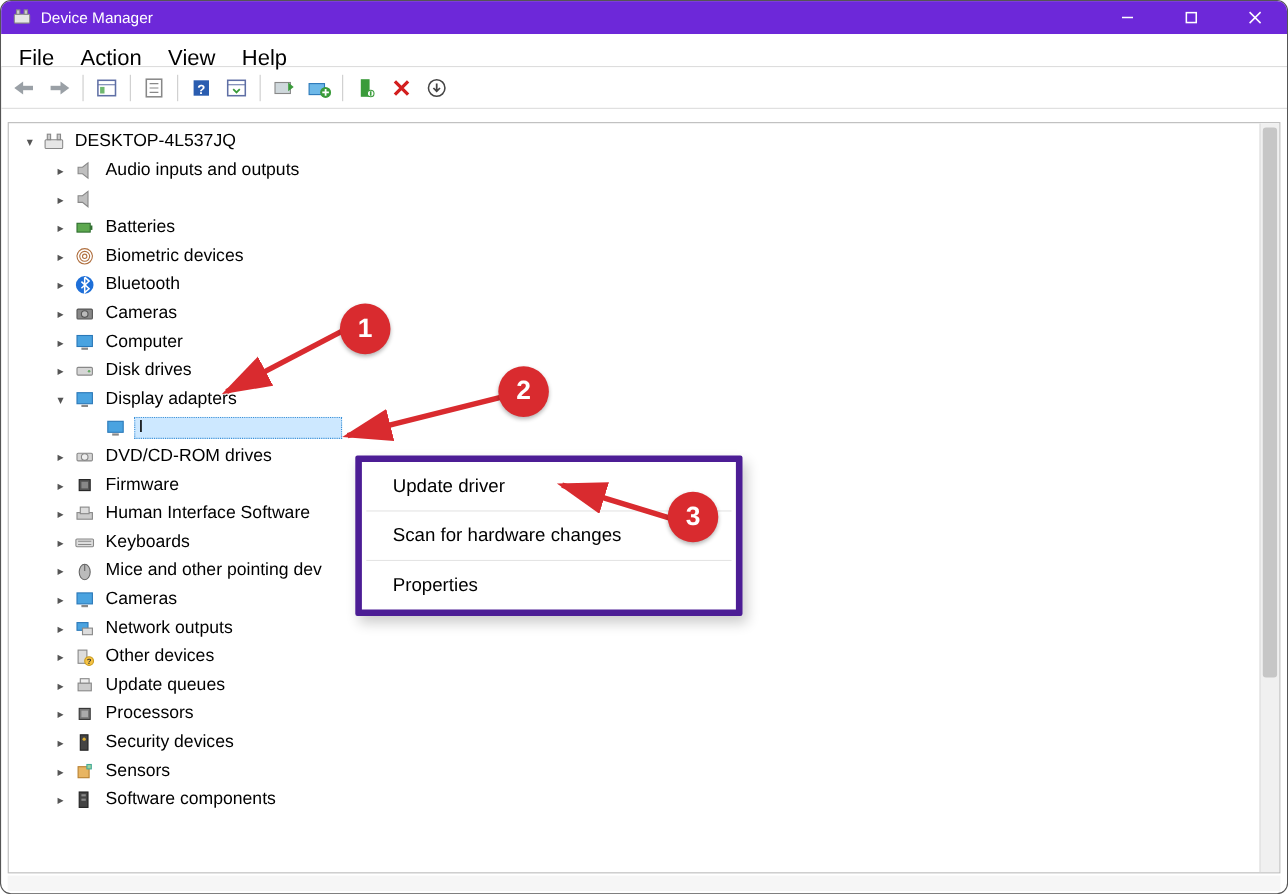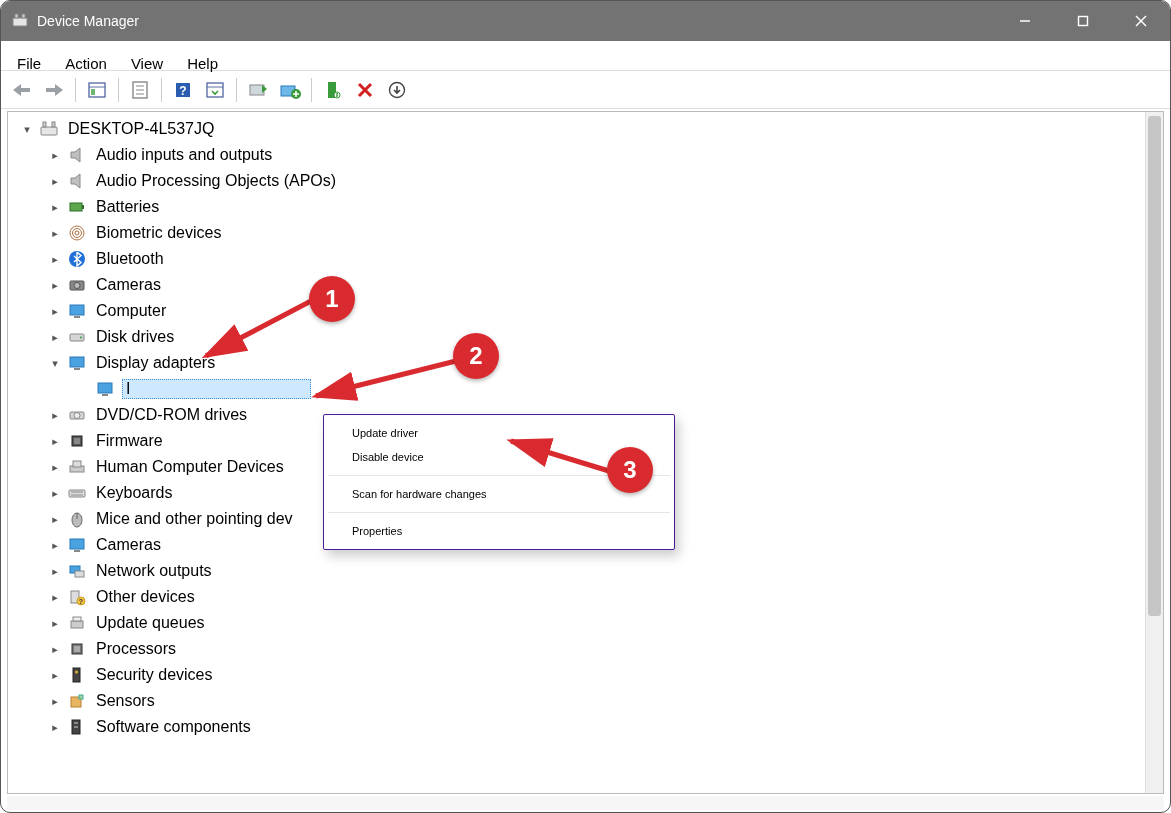--- a/index.html
+++ b/index.html
@@ -10,22 +10,22 @@
     color: #000;
     background: #fff;
     width: 1171px;
     height: 813px;
     overflow: hidden;
     position: relative;
     border-radius: 10px;
     border: 1px solid #555;
   }
   .titlebar {
-    height: 40px;
-    background: #737373;
+    height: 30px;
+    background: #6d28d9;
     color: #fff;
     display: flex;
     align-items: center;
     padding: 0 0 0 10px;
   }
   .titlebar .icon-app {
     width: 18px; height: 18px; margin-right: 8px;
     display: inline-flex; align-items: center; justify-content: center;
   }
   .titlebar .title { font-size: 14px; }
@@ -38,21 +38,21 @@
   .menubar {
     height: 30px;
     display: flex;
     align-items: stretch;
     padding: 0 4px;
     border-bottom: 1px solid #ddd;
     background: #fff;
   }
   .menubar .menuitem {
     padding: 4px 12px;
-    font-size: 15px;
+    font-size: 20px;
     display: flex; align-items: center;
     cursor: default;
     margin-top: 16px;
   }
   .toolbar {
     height: 38px;
     display: flex;
     align-items: center;
     padding: 0 6px;
     gap: 2px;
@@ -115,25 +115,25 @@
     position: absolute; left: 6px; right: 6px; bottom: 2px; height: 14px;
     background: #f6f6f6;
   }
 
   
   .ctxmenu {
     position: absolute;
     left: 322px; top: 413px;
     width: 352px;
     background: #fff;
-    border: 1px solid #4c1d95;
+    border: 6px solid #4c1d95;
     border-radius: 2px;
     box-shadow: 4px 6px 12px rgba(0,0,0,.2);
     padding: 6px 0;
-    font-size: 11px;
+    font-size: 17px;
   }
   .ctxmenu .ctxitem {
     padding: 6px 28px;
     cursor: default;
   }
   .ctxmenu .ctxitem.bold { font-weight: 400; }
   .ctxmenu .ctxsep {
     height: 1px; background: #e4e4e4; margin: 6px 4px;
   }
 
@@ -290,21 +290,20 @@
         </span>
       <span class="label-span">Audio inputs and outputs</span>
     </div>
     <div class="tree-row level1">
       <span class="expander">▸</span>
       <span class="dev-icon">
           <svg width="18" height="18" viewBox="0 0 18 18">
             <path d="M3 6 H7 L12 2 V16 L7 12 H3 Z" fill="#bfbfbf" stroke="#888"></path>
           </svg>
         </span>
-      <span class="label-span">Audio Processing Objects (APOs)</span>
     </div>
     <div class="tree-row level1">
       <span class="expander">▸</span>
       <span class="dev-icon">
           <svg width="18" height="18" viewBox="0 0 18 18">
             <rect x="2" y="5" width="12" height="8" fill="#5da84f" stroke="#2e6e2e"></rect>
             <rect x="14" y="7" width="2" height="4" fill="#2e6e2e"></rect>
           </svg>
         </span>
       <span class="label-span">Batteries</span>
@@ -403,21 +402,21 @@
       <span class="label-span">Firmware</span>
     </div>
     <div class="tree-row level1">
       <span class="expander">▸</span>
       <span class="dev-icon">
           <svg width="18" height="18" viewBox="0 0 18 18">
             <rect x="2" y="8" width="14" height="6" fill="#ccc" stroke="#888"></rect>
             <rect x="5" y="3" width="8" height="6" fill="#ddd" stroke="#888"></rect>
           </svg>
         </span>
-      <span class="label-span">Human Computer Devices</span>
+      <span class="label-span">Human Interface Software</span>
     </div>
     <div class="tree-row level1">
       <span class="expander">▸</span>
       <span class="dev-icon">
           <svg width="18" height="18" viewBox="0 0 18 18">
             <rect x="1" y="6" width="16" height="7" rx="1" fill="#ddd" stroke="#888"></rect>
             <line x1="3" y1="8" x2="15" y2="8" stroke="#888"></line>
             <line x1="3" y1="11" x2="15" y2="11" stroke="#888"></line>
           </svg>
         </span>
@@ -519,21 +518,20 @@
   </div>
   <div class="scrollbar-fake">
     <div class="scrollbar-thumb"></div>
   </div>
 </div>
 
 <div class="statusbar"></div>
 
 <div class="ctxmenu">
   <div class="ctxitem">Update driver</div>
-  <div class="ctxitem">Disable device</div>
   <div class="ctxsep"></div>
   <div class="ctxitem">Scan for hardware changes</div>
   <div class="ctxsep"></div>
   <div class="ctxitem bold">Properties</div>
 </div>
 
 <div class="badge" style="left:308px; top:275px;">1</div>
 <div class="badge" style="left:452px; top:332px;">2</div>
 <div class="badge" style="left:606px; top:446px;">3</div>
 

